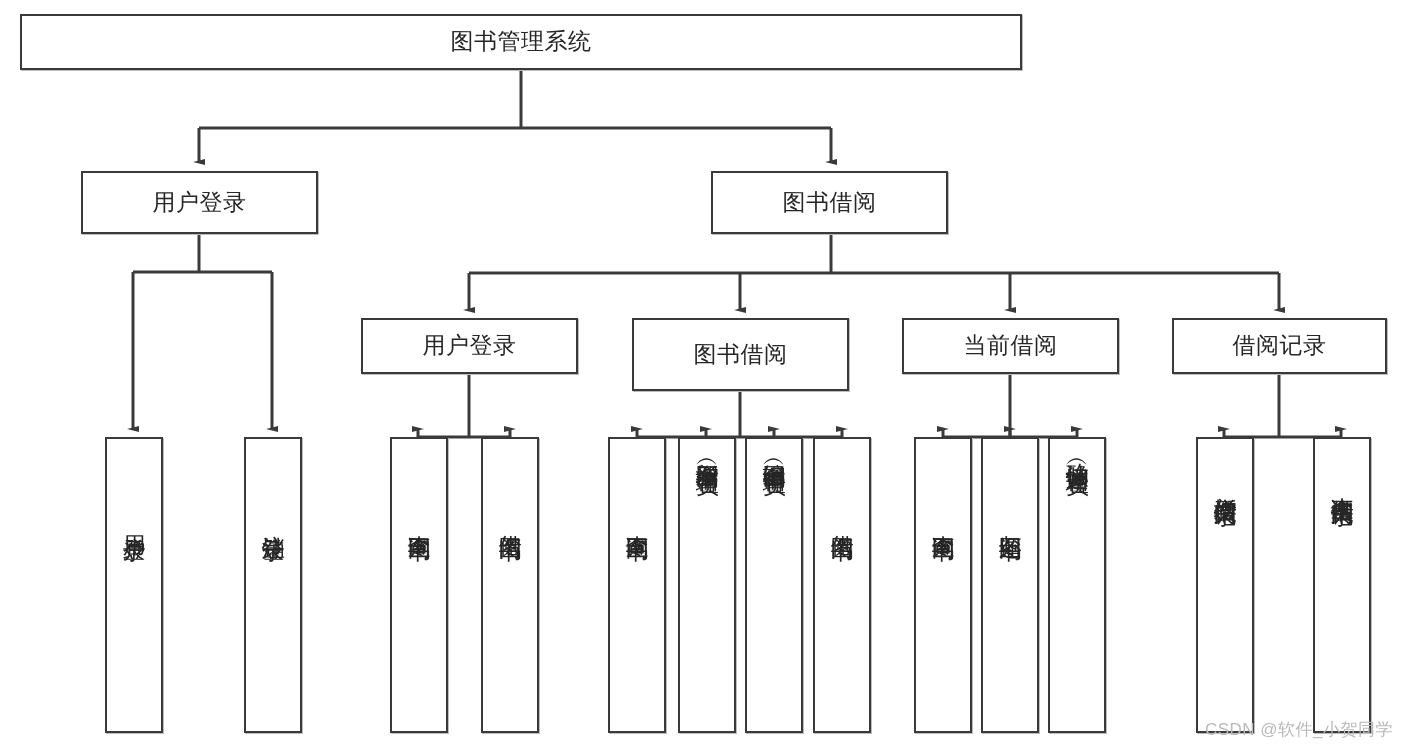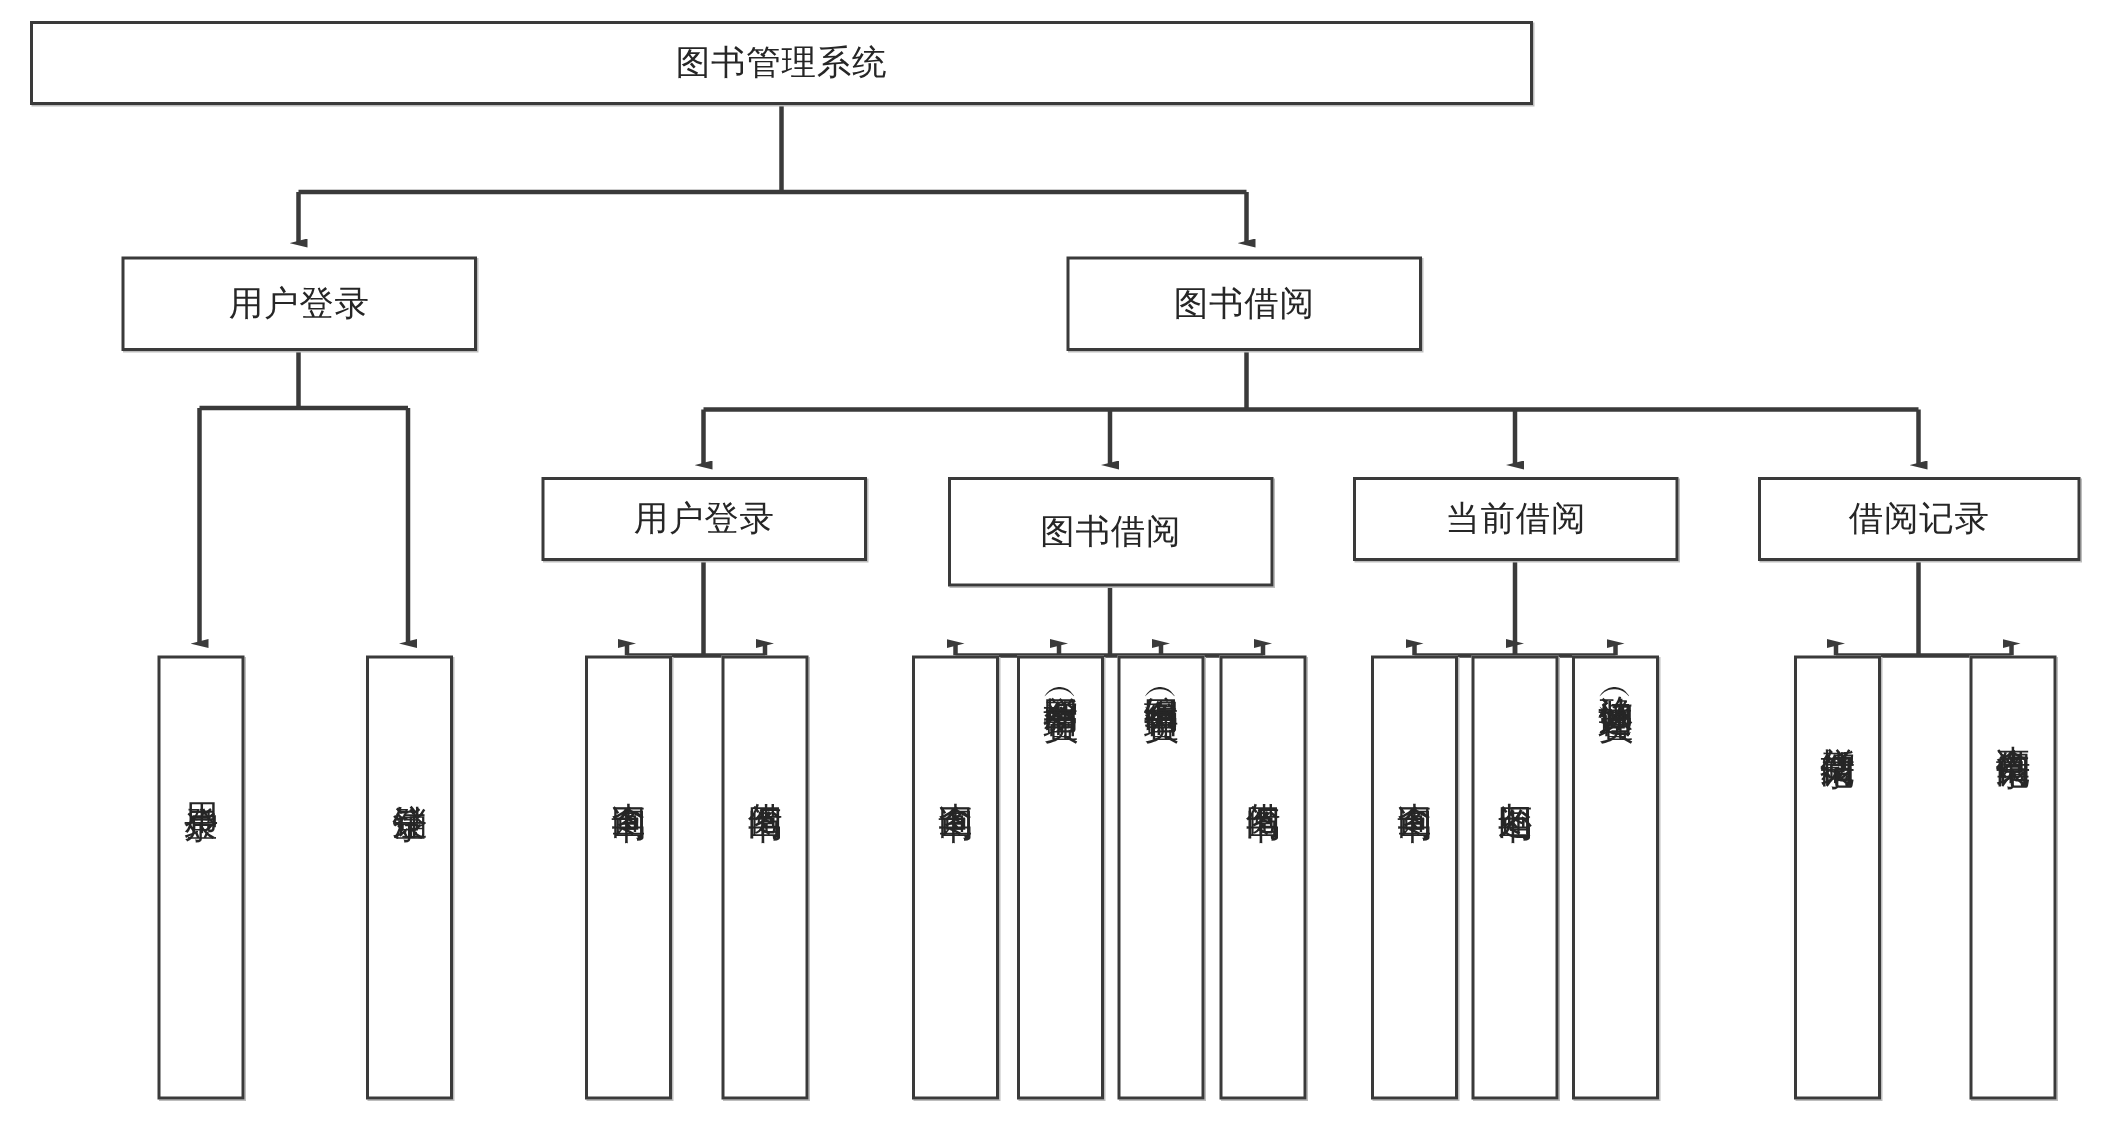--- a/index.html
+++ b/index.html
@@ -208,14 +208,15 @@
   </div>
 
   <div class="node vert" style="left:1196px; top:437px; width:58px; height:296px; padding-top:40px;">
     <span class="label">新增借阅记录</span>
   </div>
 
   <div class="node vert" style="left:1313px; top:437px; width:58px; height:296px; padding-top:40px;">
     <span class="label">查询借阅记录</span>
   </div>
 
+  <div class="watermark">CSDN @软件_小贺同学</div>
 
 </div>
 
 </body></html>

